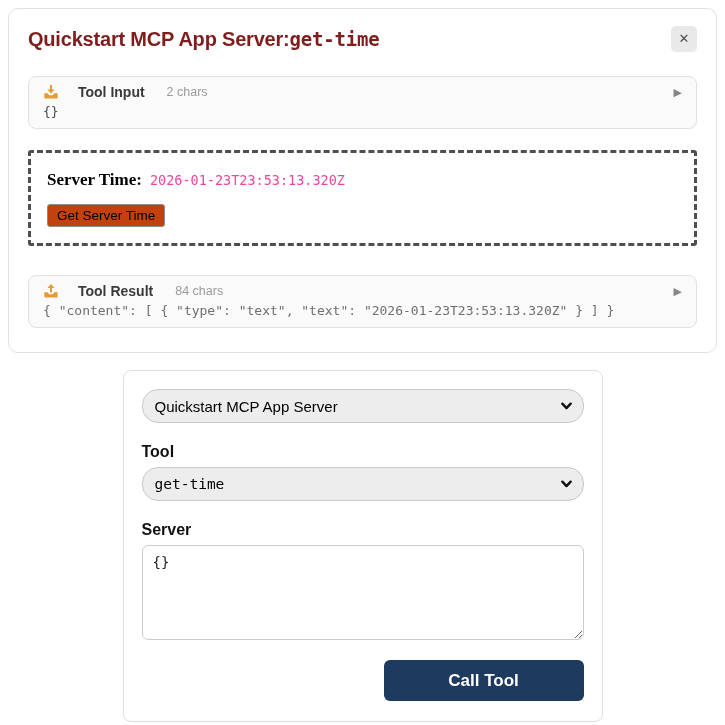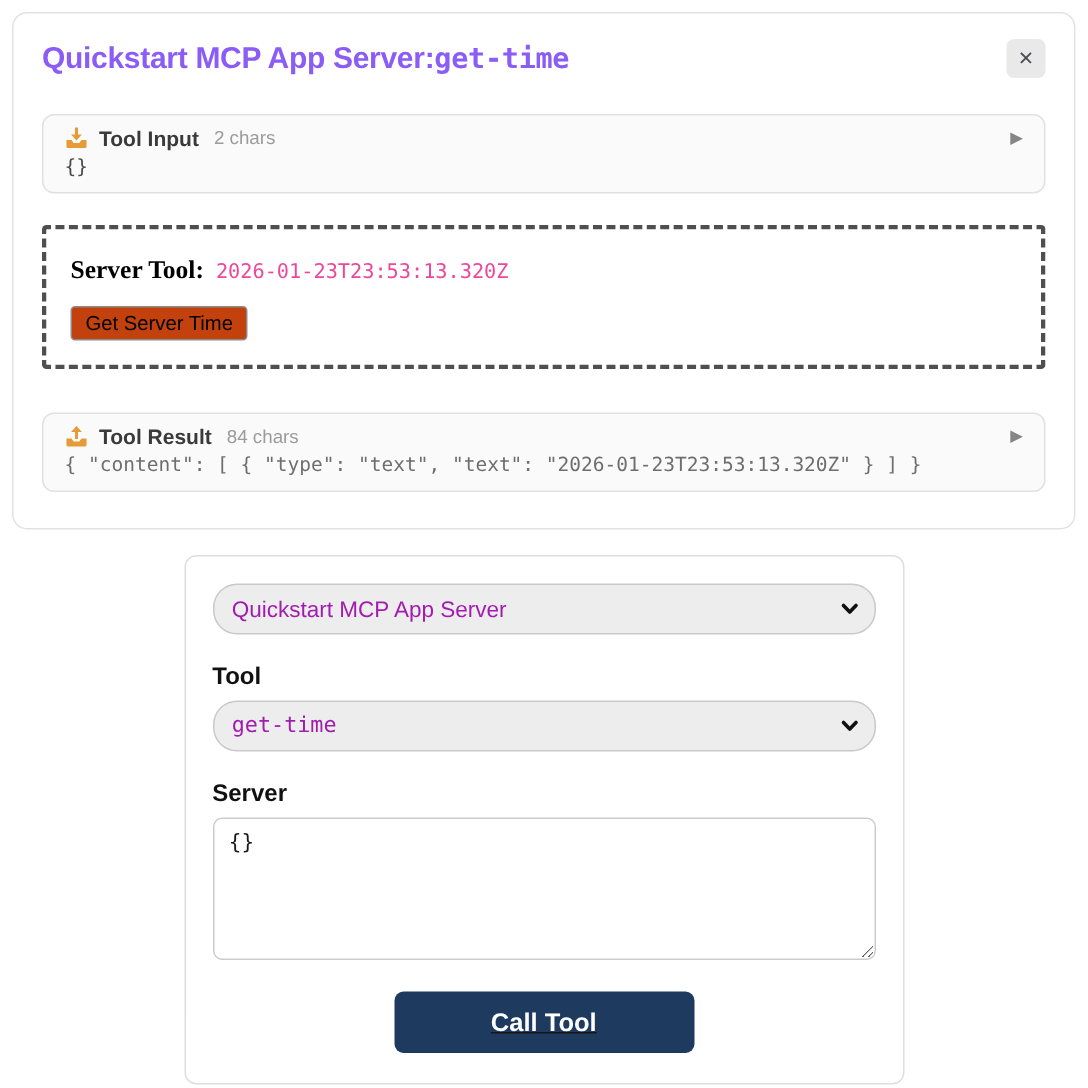--- a/index.html
+++ b/index.html
@@ -18,21 +18,21 @@
   }
   .card-head {
     display: flex;
     align-items: flex-start;
     justify-content: space-between;
     margin-bottom: 24px;
   }
   .card-title {
     font-size: 20px;
     font-weight: bold;
-    color: #8b5cf6;
+    color: #7f1d1d;
     letter-spacing: -0.2px;
     padding-top: 2px;
   }
   .card-title .mono { font-size: 19px; font-weight: bold; }
   .close-btn {
     width: 26px; height: 26px;
     border: none;
     border-radius: 5px;
     background: #e9e9e9;
     color: #4b4f58;
@@ -46,21 +46,21 @@
   
   .io-box {
     border: 1px solid #e1e1e1;
     border-radius: 8px;
     background: #fafafa;
     padding: 7px 14px 9px 14px;
   }
   .io-head {
     display: flex;
     align-items: center;
-    gap: 7px;
+    gap: 19px;
     cursor: pointer;
   }
   .io-icon { display: inline-flex; width: 16px; height: 16px; }
   .io-label { font-weight: bold; font-size: 14px; color: #3a3a3a; }
   .io-chars { font-size: 12.5px; color: #9b9b9b; margin-left: 3px; }
   .io-caret {
     margin-left: auto;
     color: #868686;
     font-size: 11px;
     line-height: 1;
@@ -124,21 +124,21 @@
     width: 100%;
     height: 34px;
     appearance: none;
     -webkit-appearance: none;
     background: #ededed;
     border: 1px solid #c9c9c9;
     border-radius: 16px;
     padding: 0 34px 0 12px;
     font-family: "Liberation Sans", sans-serif;
     font-size: 15px;
-    color: #a21caf;
+    color: #000000;
     cursor: pointer;
   }
   .form-select.mono { font-family: "DejaVu Sans Mono", "Liberation Mono", monospace; font-size: 14.5px; }
   .chev {
     position: absolute;
     right: 11px; top: 50%;
     transform: translateY(-50%);
     pointer-events: none;
     display: inline-flex;
   }
@@ -147,21 +147,21 @@
     height: 95px;
     border: 1px solid #cccccc;
     border-radius: 6px;
     background: #ffffff;
     padding: 8px 10px;
     font-family: "DejaVu Sans Mono", "Liberation Mono", monospace;
     font-size: 14px;
     color: #1c1c1c;
     resize: both;
   }
-  .btn-row { display: flex; justify-content: center; margin-top: 16px; margin-bottom: 2px; text-decoration: underline; }
+  .btn-row { display: flex; justify-content: flex-end; margin-top: 16px; margin-bottom: 2px; }
   .call-btn {
     width: 200px;
     height: 41px;
     border: none;
     border-radius: 6px;
     background: #1e3a5f;
     color: #ffffff;
     font-family: "Liberation Sans", sans-serif;
     font-size: 17px;
     font-weight: bold;
@@ -190,21 +190,21 @@
         </span>
         <span class="io-label">Tool Input</span>
         <span class="io-chars">2 chars</span>
         <span class="io-caret">▶</span>
       </div>
       <div class="io-content mono">{}</div>
     </div>
 
     <div class="app-frame">
       <p class="server-time-line">
-        <strong class="server-time-label">Server Tool:</strong>
+        <strong class="server-time-label">Server Time:</strong>
         <span class="server-time-value mono">2026-01-23T23:53:13.320Z</span>
       </p>
       <button class="native-btn">Get Server Time</button>
     </div>
 
     <div class="io-box">
       <div class="io-head">
         <span class="io-icon">
           <svg width="16" height="16" viewBox="0 0 16 16">
             <path d="M8 1 11.6 5 H9 v4.6 H7 V5 H4.4 Z" fill="#e49b38"></path>

